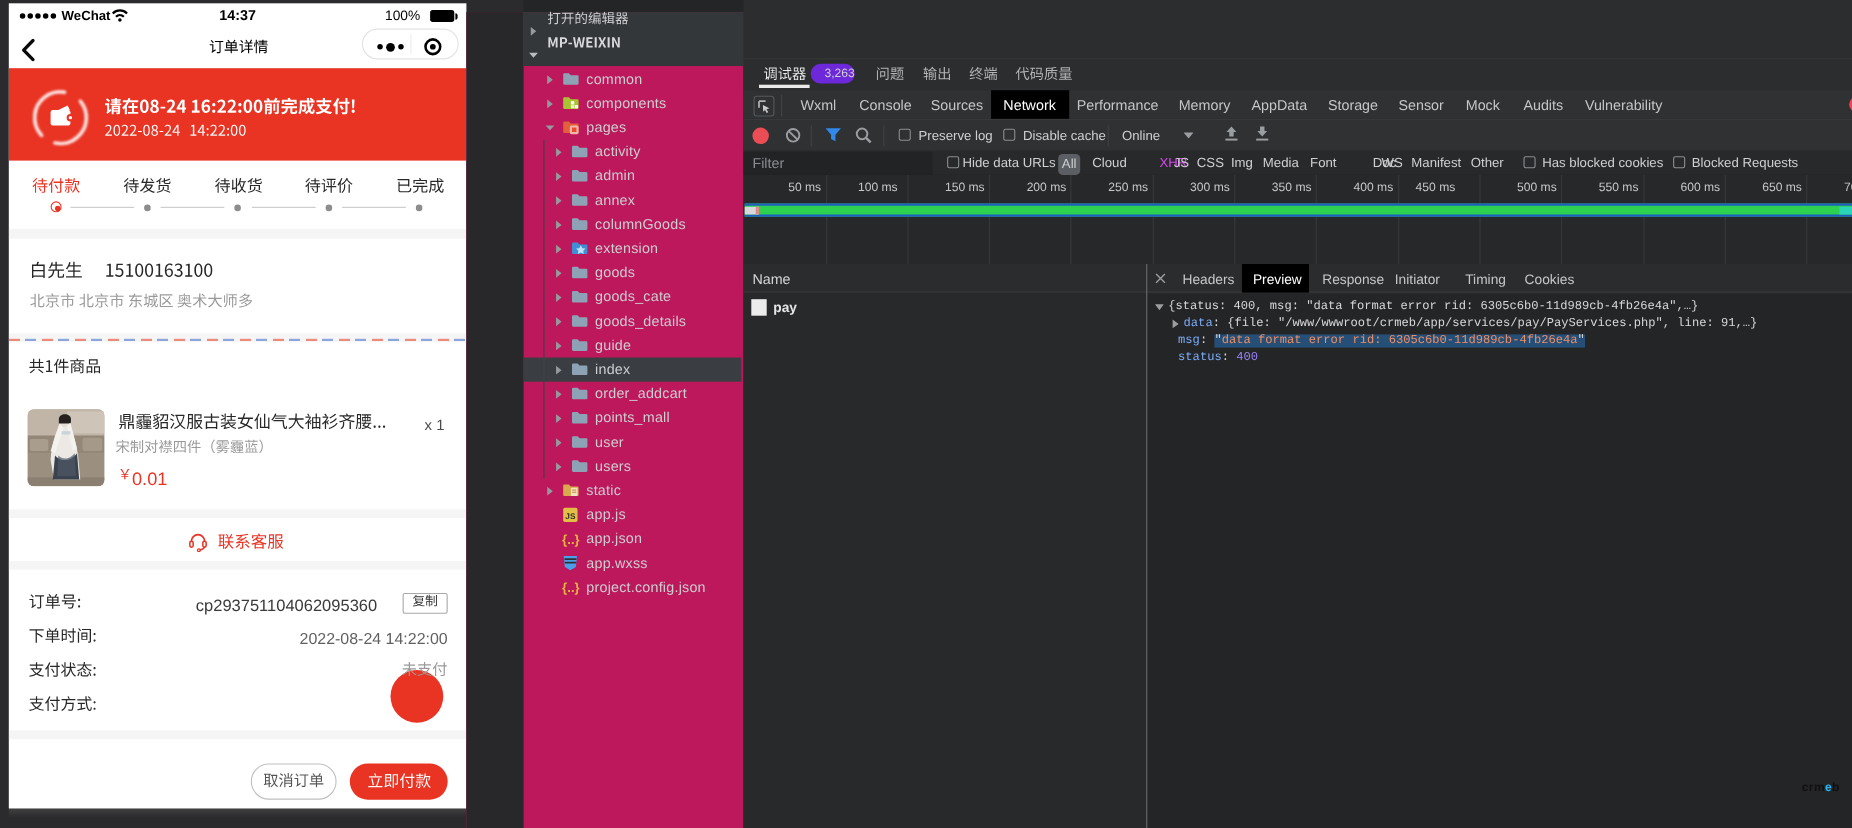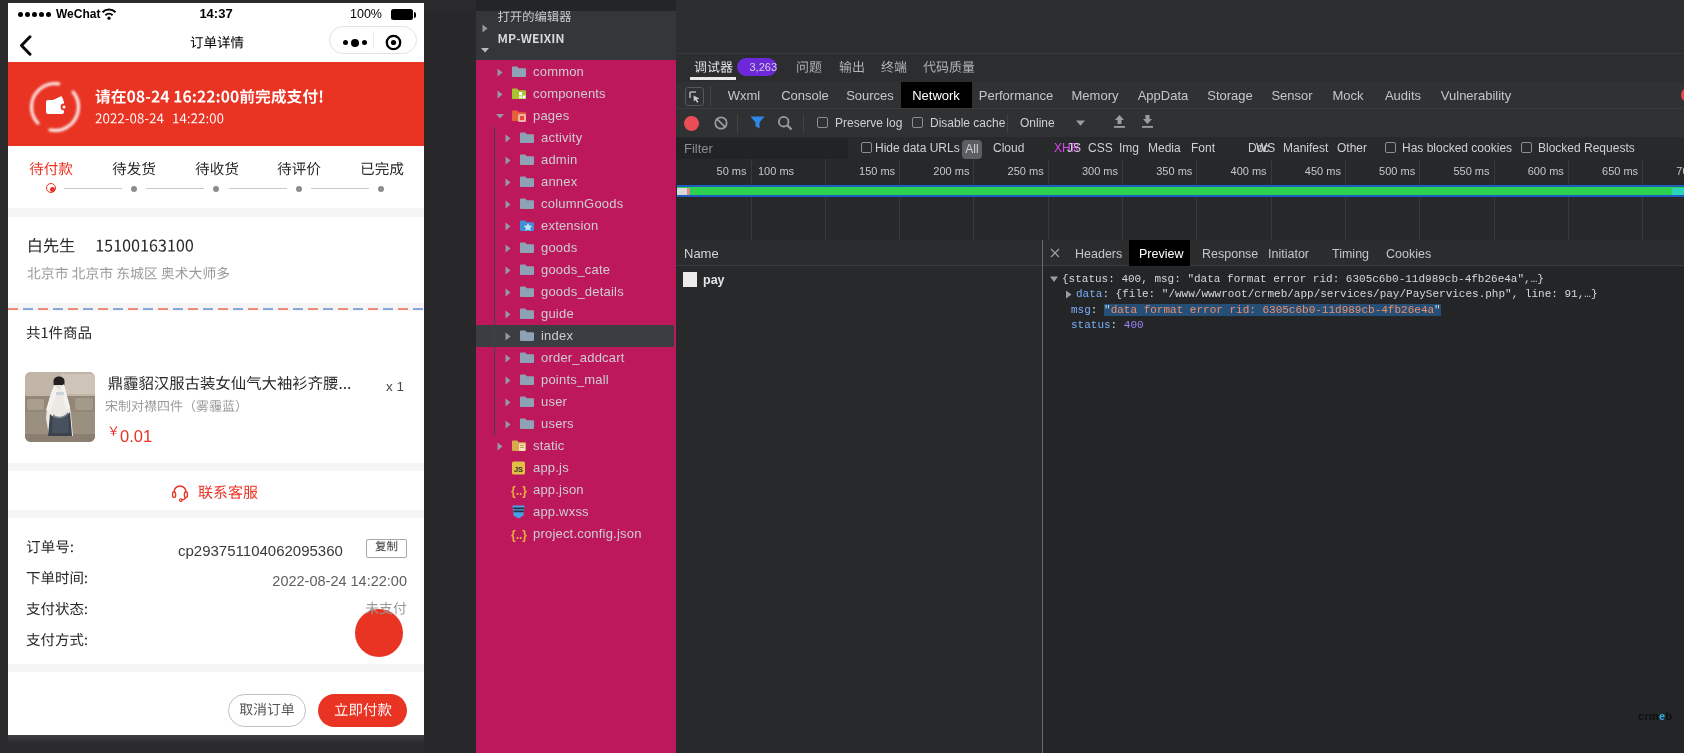--- a/index.html
+++ b/index.html
@@ -373,35 +373,35 @@
         <div class="abs" style="left:580px;top:141px;font-size:12px;color:#cfd0d1">WS</div>
         <div class="abs" style="left:607px;top:141px;font-size:12px;color:#cfd0d1">Manifest</div>
         <div class="abs" style="left:661px;top:141px;font-size:12px;color:#cfd0d1">Other</div>
         <div class="abs" style="left:709px;top:142px;width:11px;height:11px;border:1.4px solid #8b8e91;border-radius:2px"></div>
         <div class="abs" style="left:726px;top:141px;font-size:12px;color:#cfd0d1">Has blocked cookies</div>
         <div class="abs" style="left:845px;top:142px;width:11px;height:11px;border:1.4px solid #8b8e91;border-radius:2px"></div>
         <div class="abs" style="left:862px;top:141px;font-size:12px;color:#cfd0d1">Blocked Requests</div>
         <div class="abs" style="left:74.5px;top:159px;width:1px;height:81px;background:#37383a"></div>
         <div class="abs" style="left:16.5px;top:165px;width:54px;text-align:right;font-size:11px;color:#c6c7c9">50 ms</div>
         <div class="abs" style="left:148.8px;top:159px;width:1px;height:81px;background:#37383a"></div>
-        <div class="abs" style="left:82px;top:165px;width:54px;text-align:left;font-size:11px;color:#c6c7c9">100 ms</div>
+        <div class="abs" style="left:95px;top:165px;width:54px;text-align:center;font-size:11px;color:#c6c7c9">100 ms</div>
         <div class="abs" style="left:223.1px;top:159px;width:1px;height:81px;background:#37383a"></div>
         <div class="abs" style="left:165.1px;top:165px;width:54px;text-align:right;font-size:11px;color:#c6c7c9">150 ms</div>
         <div class="abs" style="left:297.4px;top:159px;width:1px;height:81px;background:#37383a"></div>
         <div class="abs" style="left:239.4px;top:165px;width:54px;text-align:right;font-size:11px;color:#c6c7c9">200 ms</div>
         <div class="abs" style="left:371.7px;top:159px;width:1px;height:81px;background:#37383a"></div>
         <div class="abs" style="left:313.7px;top:165px;width:54px;text-align:right;font-size:11px;color:#c6c7c9">250 ms</div>
         <div class="abs" style="left:446.0px;top:159px;width:1px;height:81px;background:#37383a"></div>
         <div class="abs" style="left:388.0px;top:165px;width:54px;text-align:right;font-size:11px;color:#c6c7c9">300 ms</div>
         <div class="abs" style="left:520.3px;top:159px;width:1px;height:81px;background:#37383a"></div>
         <div class="abs" style="left:462.3px;top:165px;width:54px;text-align:right;font-size:11px;color:#c6c7c9">350 ms</div>
         <div class="abs" style="left:594.6px;top:159px;width:1px;height:81px;background:#37383a"></div>
         <div class="abs" style="left:536.6px;top:165px;width:54px;text-align:right;font-size:11px;color:#c6c7c9">400 ms</div>
         <div class="abs" style="left:668.9px;top:159px;width:1px;height:81px;background:#37383a"></div>
-        <div class="abs" style="left:610.9px;top:165px;width:54px;text-align:right;font-size:11px;color:#c6c7c9">450 ms</div>
+        <div class="abs" style="left:610.9px;top:165px;width:54px;text-align:left;font-size:11px;color:#c6c7c9">450 ms</div>
         <div class="abs" style="left:743.2px;top:159px;width:1px;height:81px;background:#37383a"></div>
         <div class="abs" style="left:685.2px;top:165px;width:54px;text-align:right;font-size:11px;color:#c6c7c9">500 ms</div>
         <div class="abs" style="left:817.5px;top:159px;width:1px;height:81px;background:#37383a"></div>
         <div class="abs" style="left:759.5px;top:165px;width:54px;text-align:right;font-size:11px;color:#c6c7c9">550 ms</div>
         <div class="abs" style="left:891.8px;top:159px;width:1px;height:81px;background:#37383a"></div>
         <div class="abs" style="left:833.8px;top:165px;width:54px;text-align:right;font-size:11px;color:#c6c7c9">600 ms</div>
         <div class="abs" style="left:966.1px;top:159px;width:1px;height:81px;background:#37383a"></div>
         <div class="abs" style="left:908.1px;top:165px;width:54px;text-align:right;font-size:11px;color:#c6c7c9">650 ms</div>
         <div class="abs" style="left:982.4px;top:165px;width:54px;text-align:right;font-size:11px;color:#c6c7c9">700 ms</div>
         <div class="abs" style="left:1px;top:185px;width:1007px;height:12px;border-top:2.5px solid #1e5ec0;border-bottom:2.5px solid #1e5ec0;background:#2bd14f"></div>

